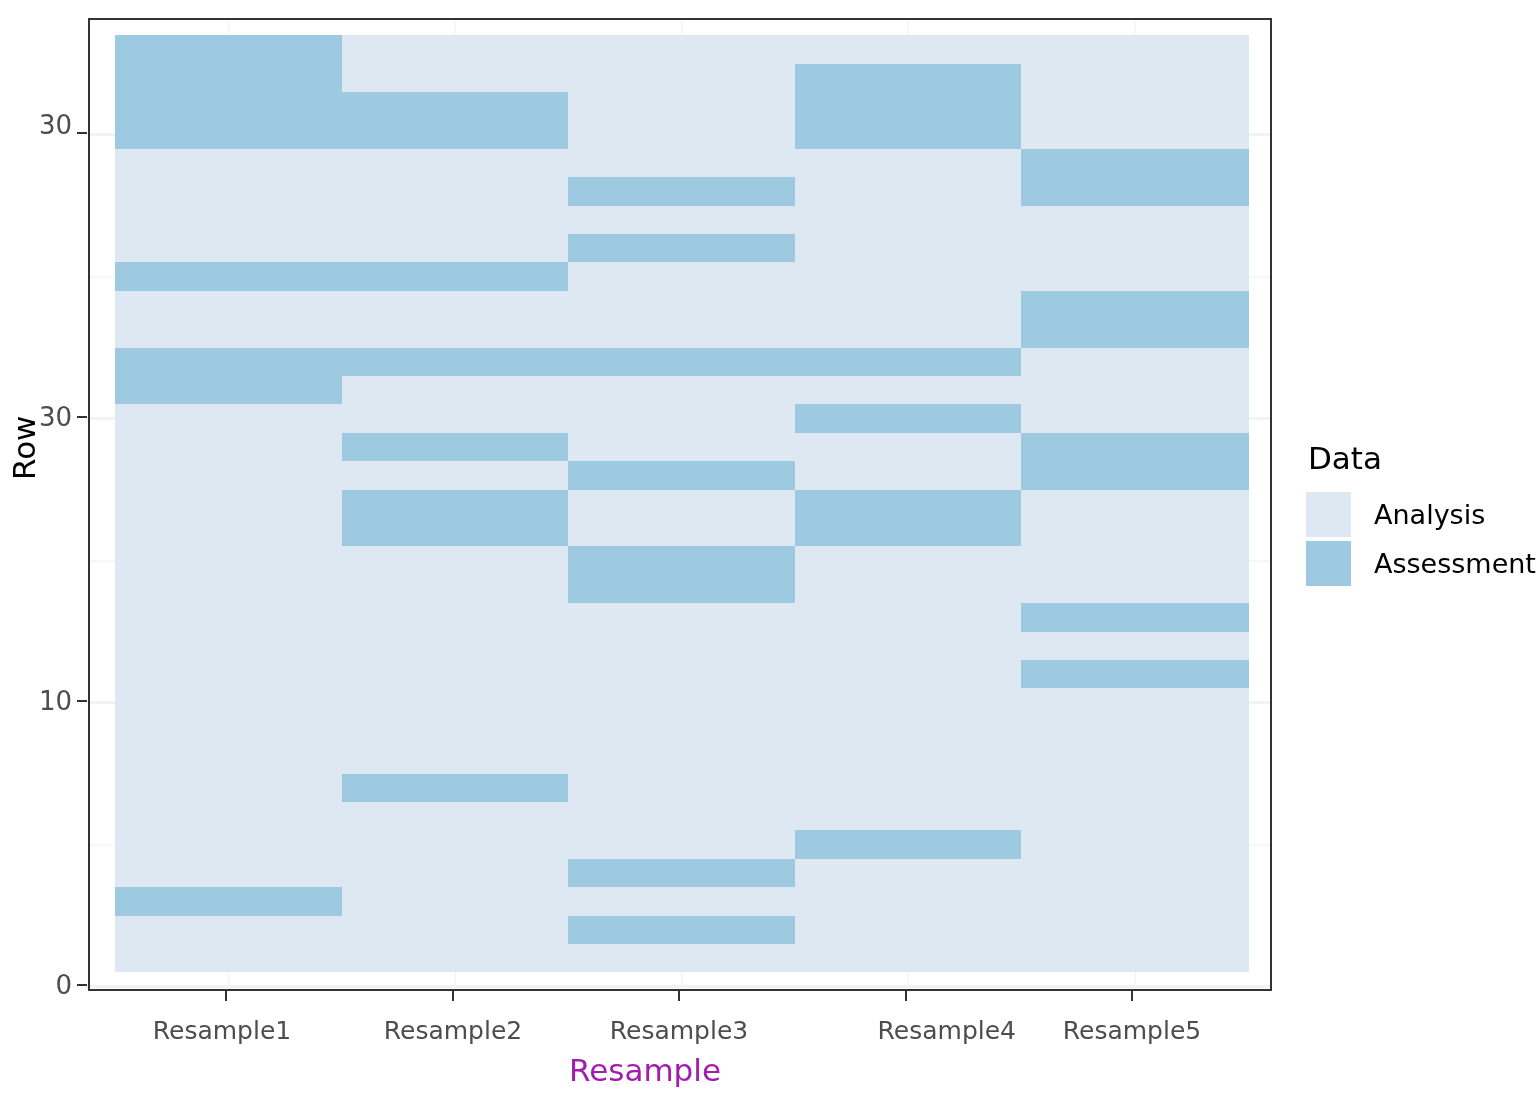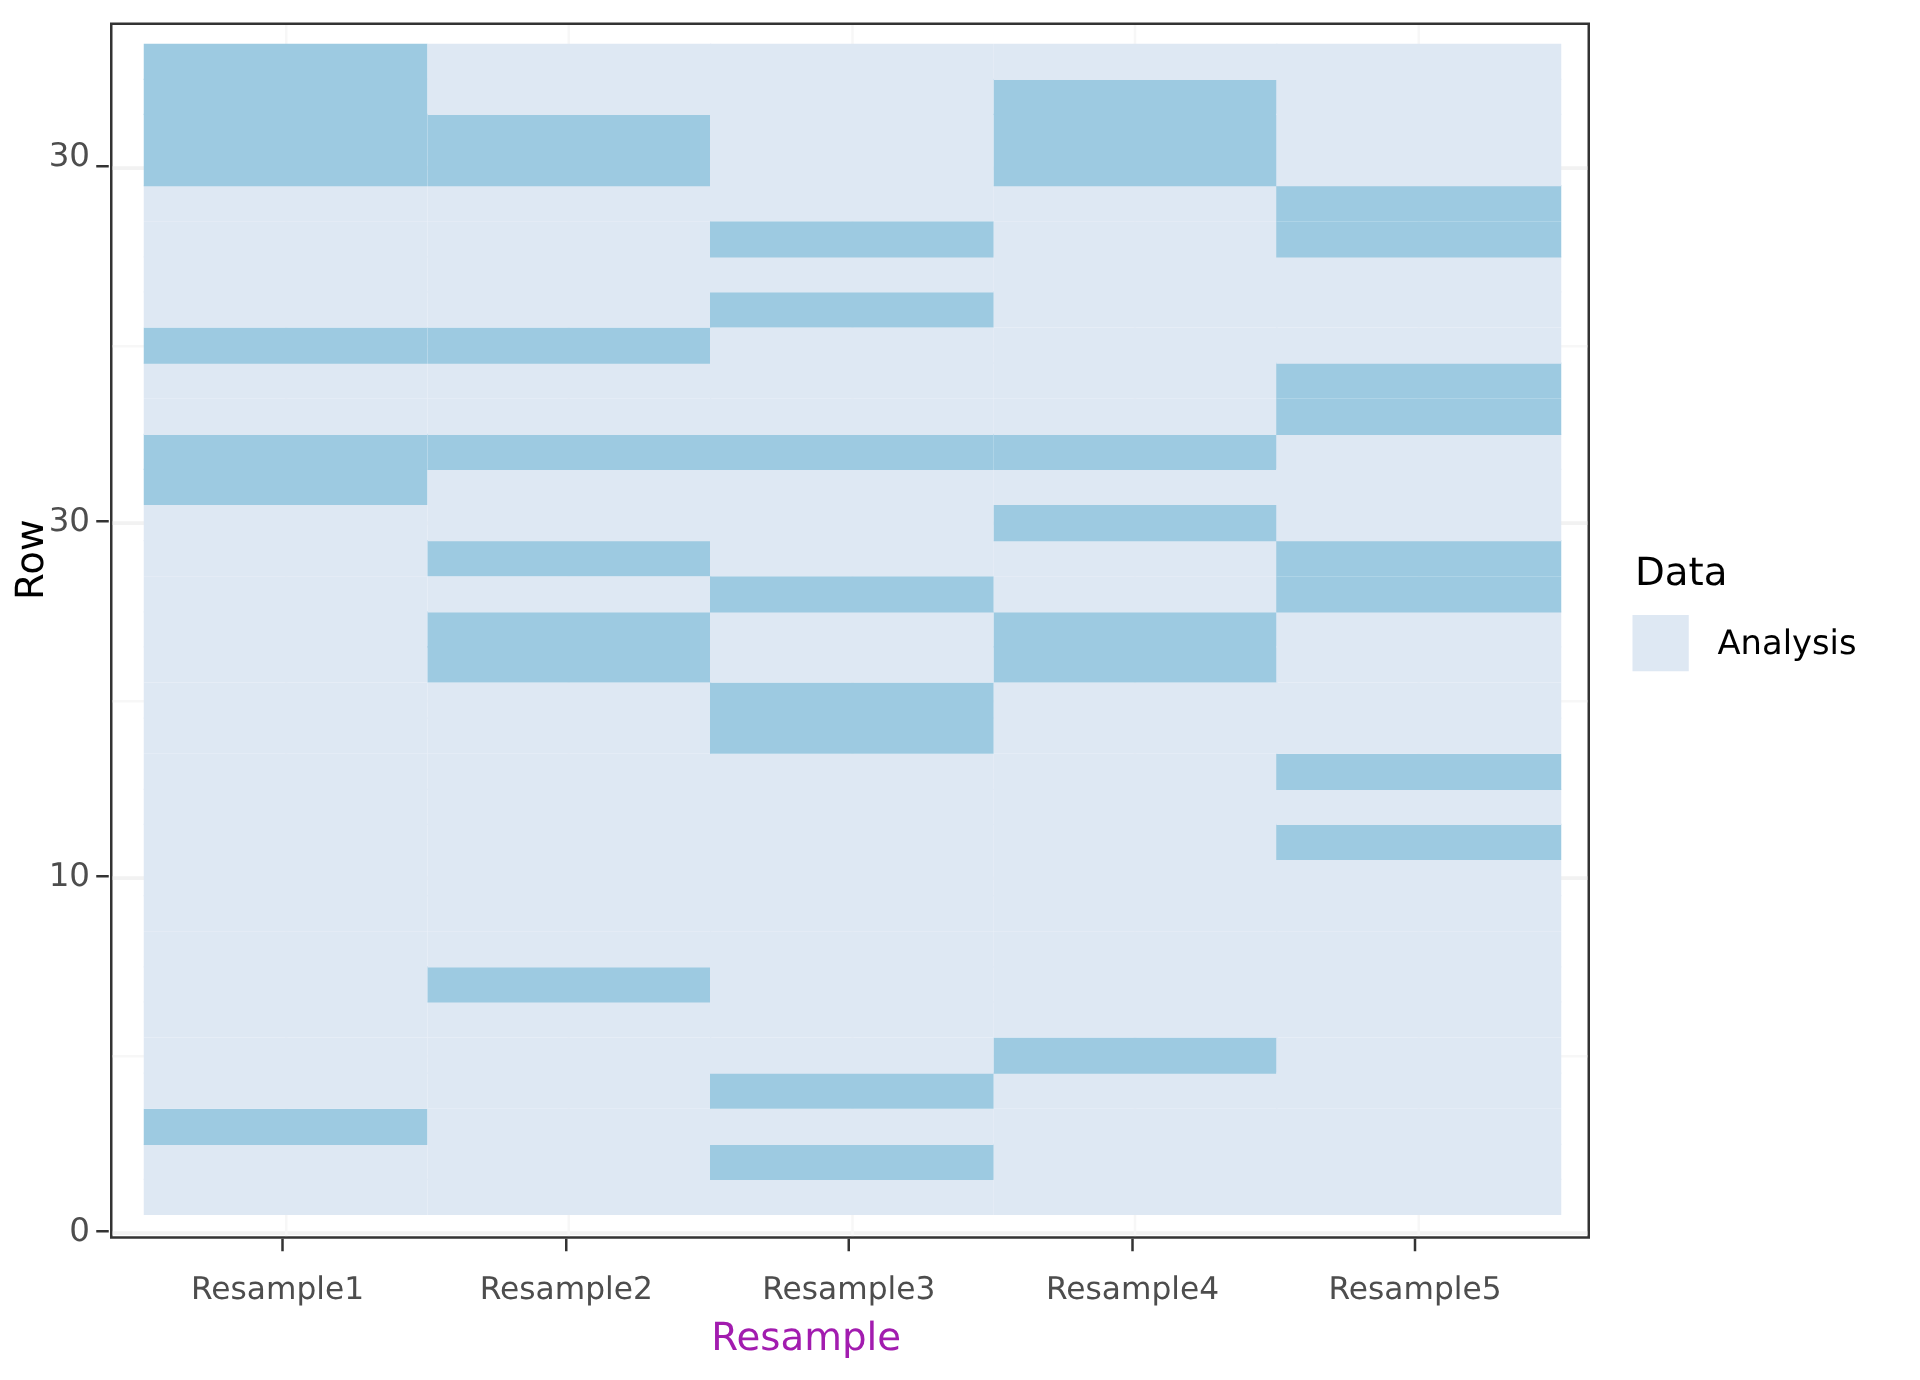--- a/index.html
+++ b/index.html
@@ -353,29 +353,33 @@
   <div id="x-axis">
     <div class="x-tick-mark" style="left: 225px;"></div>
     <div class="x-tick-mark" style="left: 452px;"></div>
     <div class="x-tick-mark" style="left: 678px;"></div>
     <div class="x-tick-mark" style="left: 905px;"></div>
     <div class="x-tick-mark" style="left: 1131px;"></div>
 
     <div class="x-tick-label" style="left: 112px; width: 220px;">Resample1</div>
     <div class="x-tick-label" style="left: 343px; width: 220px;">Resample2</div>
     <div class="x-tick-label" style="left: 569px; width: 220px;">Resample3</div>
-    <div class="x-tick-label" style="left: 796px; width: 220px;">Resample4</div>
+    <div class="x-tick-label" style="left: 796px; width: 220px; text-align: right;">Resample4</div>
     <div class="x-tick-label" style="left: 1022px; width: 220px;">Resample5</div>
   </div>
 
   <div id="x-axis-title">Resample</div>
 
   <div id="legend">
     <div id="legend-title">Data</div>
 
     <div class="legend-row">
       <span class="legend-key" id="legend-key-analysis" style="background: rgb(222, 232, 243);"></span>
       <span class="legend-label">Analysis</span>
     </div>
 
+    <div class="legend-row">
+      <span class="legend-key" id="legend-key-assessment" style="background: rgb(157, 202, 225);"></span>
+      <span class="legend-label">Assessment</span>
+    </div>
   </div>
 
 </div>
 
 </body></html>

